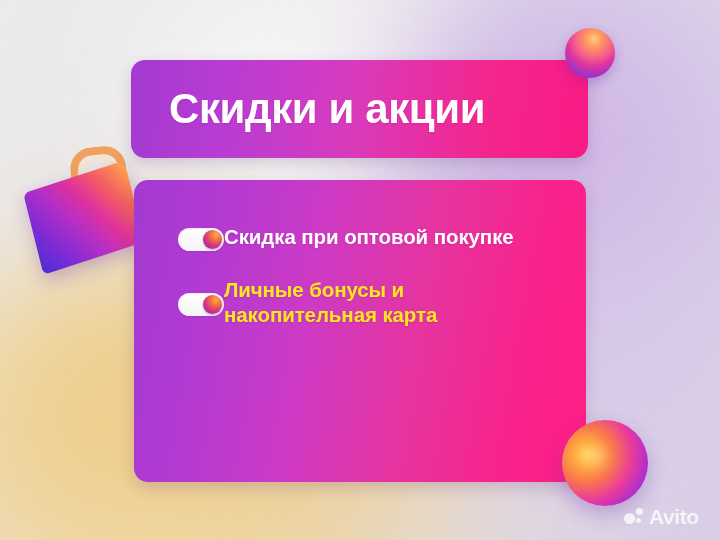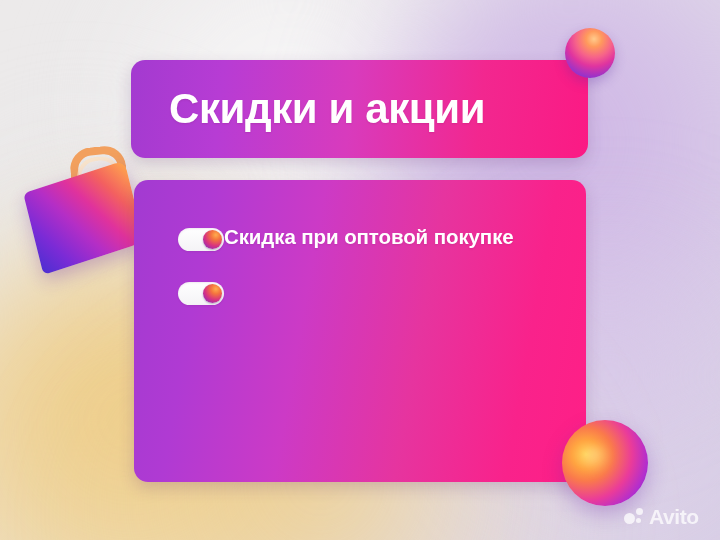--- a/index.html
+++ b/index.html
@@ -304,20 +304,21 @@
           <span class="toggle-knob"></span>
         </div>
         <div class="item-label">Скидка при оптовой покупке</div>
       </div>
 
 
       <div class="item">
         <div class="toggle">
           <span class="toggle-knob"></span>
         </div>
+        <div class="item-label accent">Личные бонусы и накопительная карта</div>
       </div>
 
     </div>
   </div>
 
   <div class="sphere sphere-bottom-right"></div>
 
   <div class="watermark">
     <span class="avito-mark">
       <i class="d1"></i>

